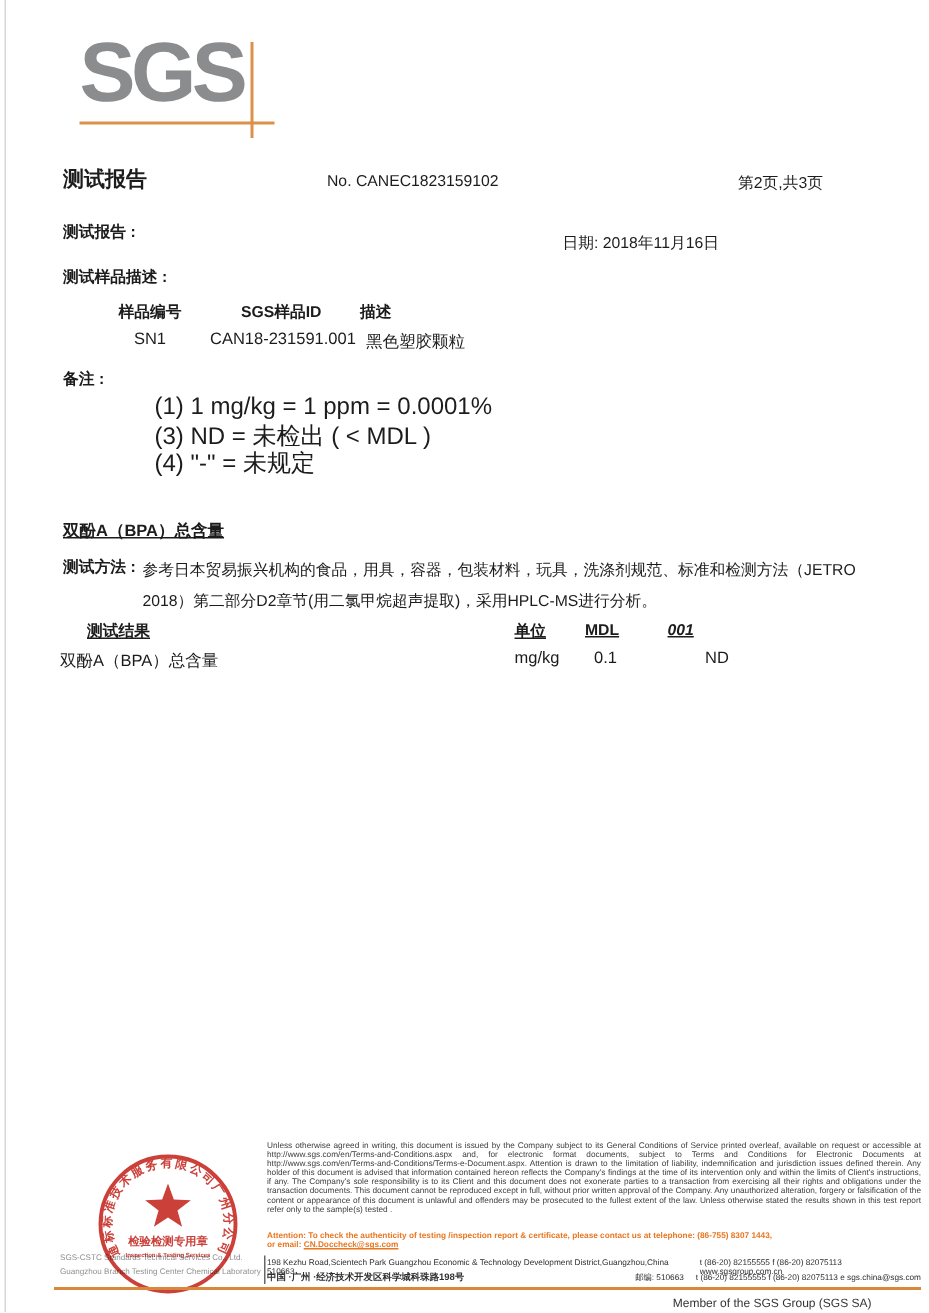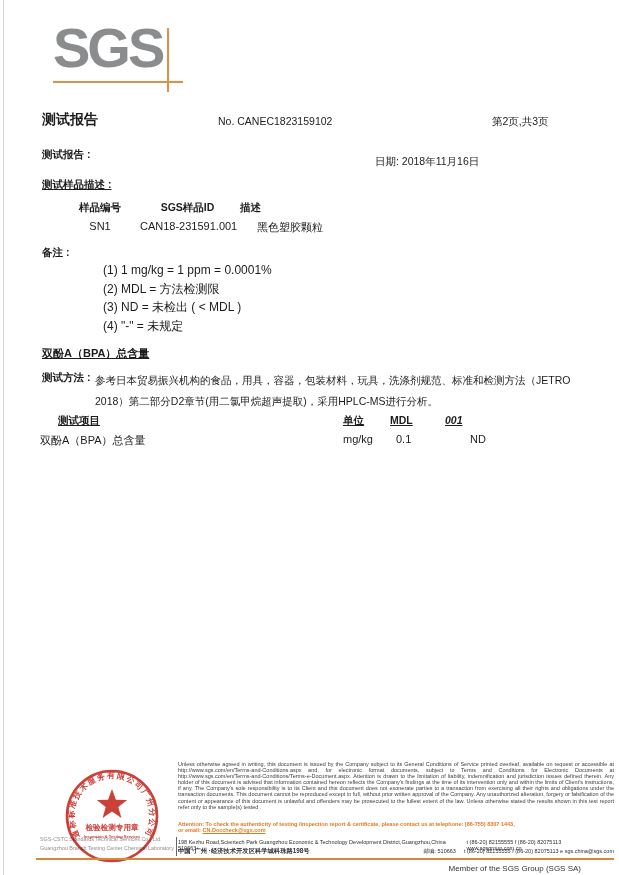--- a/index.html
+++ b/index.html
@@ -11,28 +11,28 @@
   .logo-text{position:absolute;left:53px;top:20px;font-size:56px;font-weight:700;
              color:#8a8c8e;letter-spacing:-3px;line-height:1;}
   .cross-h{position:absolute;left:53px;top:81px;width:130px;height:2px;background:#dd9049;}
   .cross-v{position:absolute;left:167px;top:28px;width:2px;height:64px;background:#dd9049;}
   
   .title{font-size:14px;font-weight:700;color:#1c1c1c;}
   .hmeta{font-size:10.5px;color:#1c1c1c;}
   
   .lbl{font-size:10.5px;font-weight:700;color:#1c1c1c;}
   .txt{font-size:11px;color:#1c1c1c;}
-  .und{text-decoration:underline;}
+  .und{}
   .sec-head{font-size:11px;font-weight:700;text-decoration:underline;color:#1c1c1c;}
   .th{font-size:10.5px;font-weight:700;text-decoration:underline;color:#1c1c1c;}
   .italic{font-style:italic;}
   .ctr{text-align:center;}
   .method-p{position:absolute;left:95px;top:370px;width:500px;font-size:10.5px;
             line-height:21px;color:#1c1c1c;white-space:normal;}
-  .notes{position:absolute;left:103px;top:263px;font-size:12px;color:#1c1c1c;}
+  .notes{position:absolute;left:103px;top:263px;font-size:16px;color:#1c1c1c;}
   .notes div{height:18.2px;}
   
   .legal{position:absolute;left:178px;top:761px;width:436px;font-size:5.5px;
          line-height:6.1px;color:#3d3d3d;text-align:justify;white-space:normal;}
   .attention{position:absolute;left:178px;top:821px;width:436px;font-size:5.5px;
              line-height:6.2px;font-weight:700;color:#e87722;white-space:normal;}
   .attention .email{text-decoration:underline;}
   .addr-row{position:absolute;left:178px;width:436px;display:flex;gap:8px;
             font-size:5.5px;color:#2e2e2e;align-items:baseline;}
   .addr-row .grow{flex:1 1 auto;}
@@ -61,37 +61,36 @@
 
   <div class="abs lbl" style="left:42px;top:148px;">测试报告 :</div>
   <div class="abs lbl und" style="left:42px;top:178px;">测试样品描述 :</div>
 
   <div>
     <div class="abs lbl ctr" style="left:70px;top:201px;width:60px;">样品编号</div>
     <div class="abs lbl ctr" style="left:140px;top:201px;width:95px;">SGS样品ID</div>
     <div class="abs lbl" style="left:240px;top:201px;">描述</div>
     <div class="abs txt ctr" style="left:70px;top:220px;width:60px;">SN1</div>
     <div class="abs txt ctr" style="left:140px;top:220px;width:95px;">CAN18-231591.001</div>
-    <div class="abs txt" style="left:257px;top:220px;font-family:Liberation Serif, serif;">黑色塑胶颗粒</div>
+    <div class="abs txt" style="left:244px;top:220px;font-family:Liberation Serif, serif;">黑色塑胶颗粒</div>
   </div>
 
   <div class="abs lbl" style="left:42px;top:246px;text-align:right;">备注 :</div>
   <div class="notes">
     <div>(1) 1 mg/kg = 1 ppm = 0.0001%</div>
-    <div>(2) MDL = 方法检测限</div>
     <div>(3) ND = 未检出 ( &lt; MDL )</div>
     <div>(4) "-" = 未规定</div>
   </div>
 
   <div class="abs sec-head" style="left:42px;top:346px;">双酚A（BPA）总含量</div>
   <div class="abs lbl" style="left:42px;top:371px;">测试方法 :</div>
   <div class="method-p">参考日本贸易振兴机构的食品，用具，容器，包装材料，玩具，洗涤剂规范、标准和检测方法（JETRO 2018）第二部分D2章节(用二氯甲烷超声提取)，采用HPLC-MS进行分析。</div>
 
   <div>
-    <div class="abs th" style="left:58px;top:414px;">测试项目</div>
+    <div class="abs th" style="left:58px;top:414px;">测试结果</div>
     <div class="abs th" style="left:343px;top:414px;">单位</div>
     <div class="abs th" style="left:390px;top:414px;">MDL</div>
     <div class="abs th italic" style="left:445px;top:414px;">001</div>
     <div class="abs txt" style="left:40px;top:433px;">双酚A（BPA）总含量</div>
     <div class="abs txt" style="left:343px;top:433px;">mg/kg</div>
     <div class="abs txt" style="left:396px;top:433px;">0.1</div>
     <div class="abs txt" style="left:448px;top:433px;margin-left:22px;">ND</div>
   </div>
 
   <div class="company" style="top:836px;">SGS-CSTC Standards Technical Services Co., Ltd.</div>

